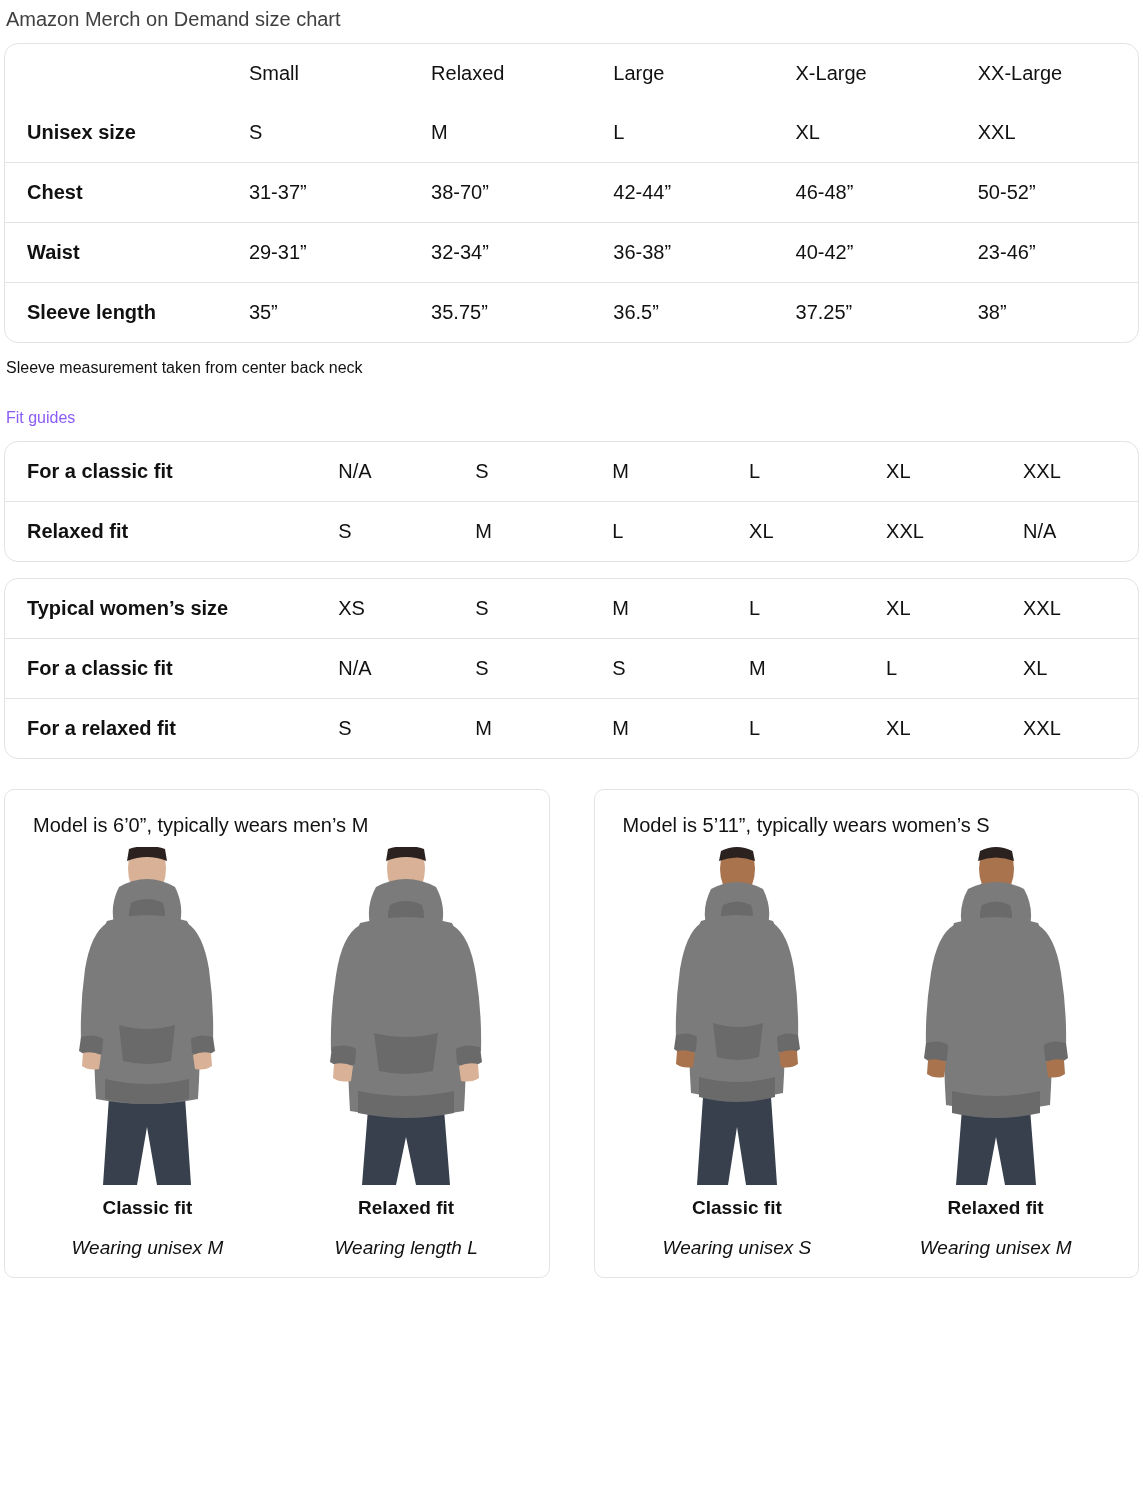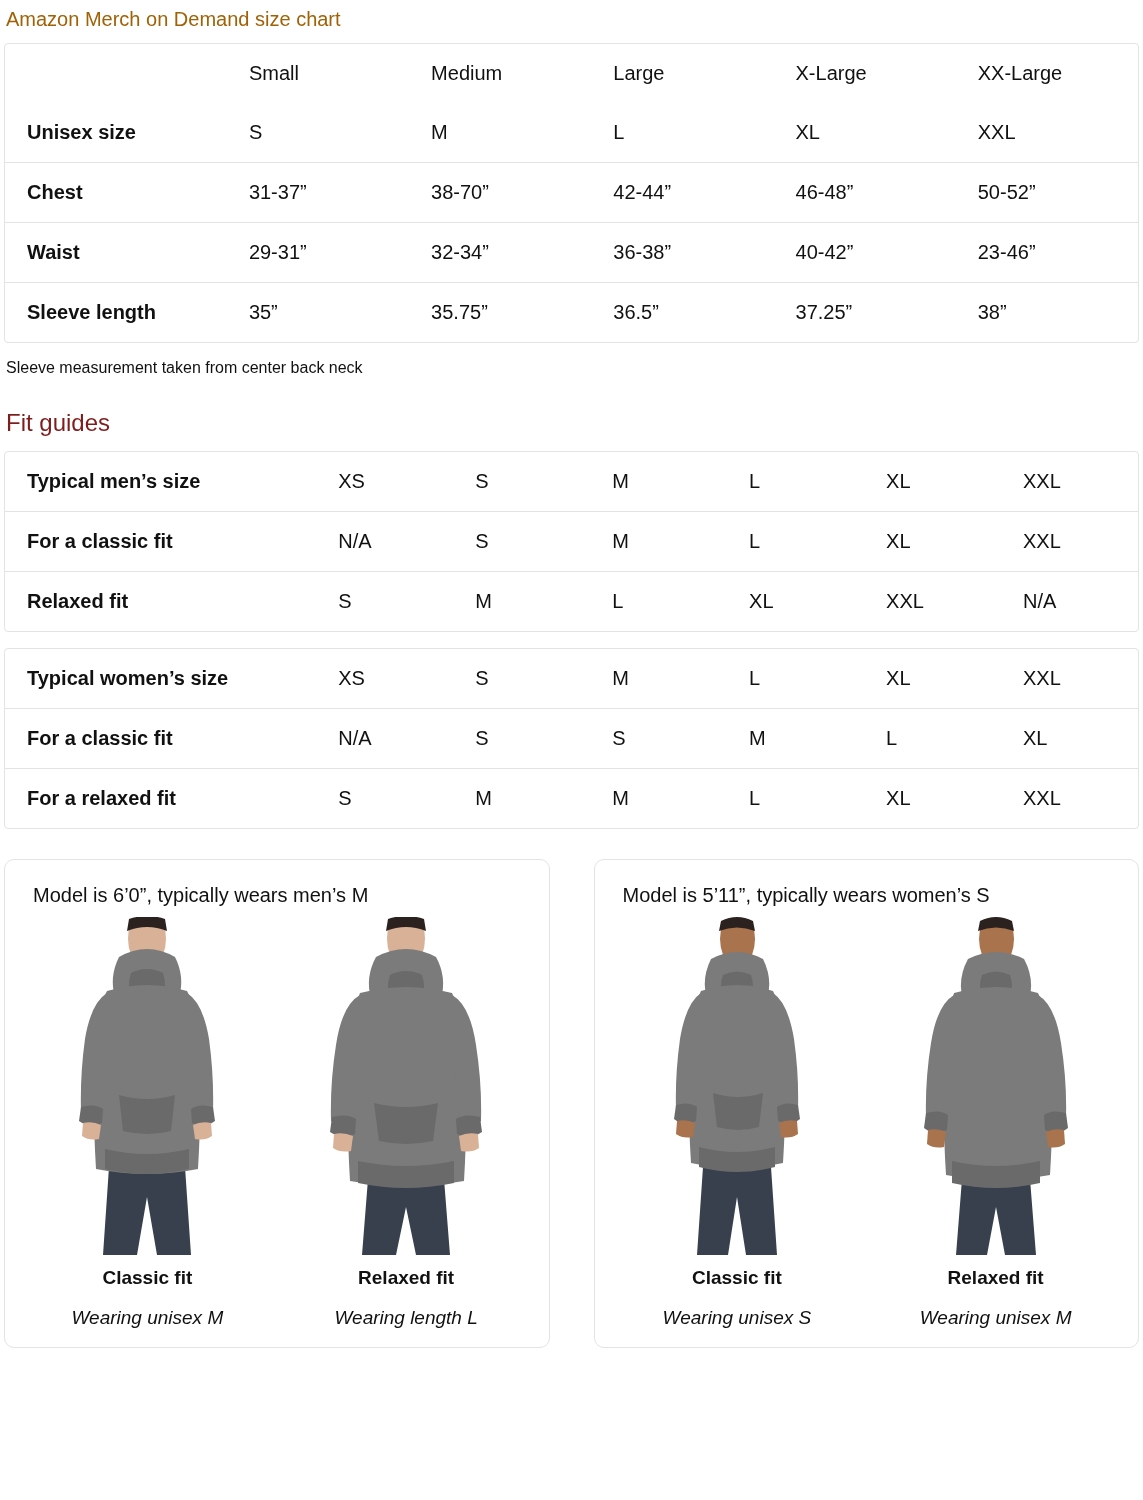--- a/index.html
+++ b/index.html
@@ -16,30 +16,30 @@
     -webkit-font-smoothing: antialiased;
   }
   .page {
     width: 1143px;
     height: 1500px;
     padding: 0 4px;
     position: relative;
   }
   .chart-title {
     font-size: 20px;
-    color: #a16207;
+    color: #404040;
     padding: 8px 0 12px 2px;
     font-weight: 400;
   }
   table.grid {
     width: 100%;
     border-collapse: separate;
     border-spacing: 0;
     border: 1px solid #e3e3e3;
-    border-radius: 4px;
+    border-radius: 14px;
     overflow: hidden;
     table-layout: fixed;
     background: #fff;
   }
   table.grid td, table.grid th {
     border-bottom: 1px solid #e3e3e3;
     padding: 18px 0 18px 22px;
     text-align: left;
     font-size: 20px;
     font-weight: 400;
@@ -57,22 +57,22 @@
   }
   .main-table th.rowhead, .main-table thead th { width: 19.3%; }
   .main-table th.first-col, .main-table thead th.first-col { width: 23.5%; }
 
   .note {
     font-size: 16px;
     color: #111;
     padding: 16px 0 0 2px;
   }
   .section-label {
-    font-size: 24px;
-    color: #7f1d1d;
+    font-size: 16px;
+    color: #8b5cf6;
     padding: 32px 0 14px 2px;
   }
   .fit-table th.rowhead { width: 27.5%; }
   .fit-table td { width: 12.1%; }
   .fit-table td, .fit-table th { padding: 18px 0 18px 22px; }
   .spacer-12 { height: 16px; }
 
   .models-row {
     display: flex;
     gap: 44px;
@@ -124,21 +124,21 @@
 
 <div class="page">
 
   <div class="chart-title">Amazon Merch on Demand size chart</div>
 
   <table class="grid main-table">
     <thead>
       <tr>
         <th class="first-col"></th>
         <th>Small</th>
-        <th>Medium</th>
+        <th>Relaxed</th>
         <th>Large</th>
         <th>X-Large</th>
         <th>XX-Large</th>
       </tr>
     </thead>
     <tbody>
       <tr>
         <th class="rowhead first-col">Unisex size</th>
         <td>S</td>
         <td>M</td>
@@ -172,29 +172,20 @@
       </tr>
     </tbody>
   </table>
 
   <div class="note">Sleeve measurement taken from center back neck</div>
 
   <div class="section-label">Fit guides</div>
 
   <table class="grid fit-table">
     <tbody>
-      <tr>
-        <th class="rowhead">Typical men’s size</th>
-        <td>XS</td>
-        <td>S</td>
-        <td>M</td>
-        <td>L</td>
-        <td>XL</td>
-        <td>XXL</td>
-      </tr>
       <tr>
         <th class="rowhead">For a classic fit</th>
         <td>N/A</td>
         <td>S</td>
         <td>M</td>
         <td>L</td>
         <td>XL</td>
         <td>XXL</td>
       </tr>
       <tr>

